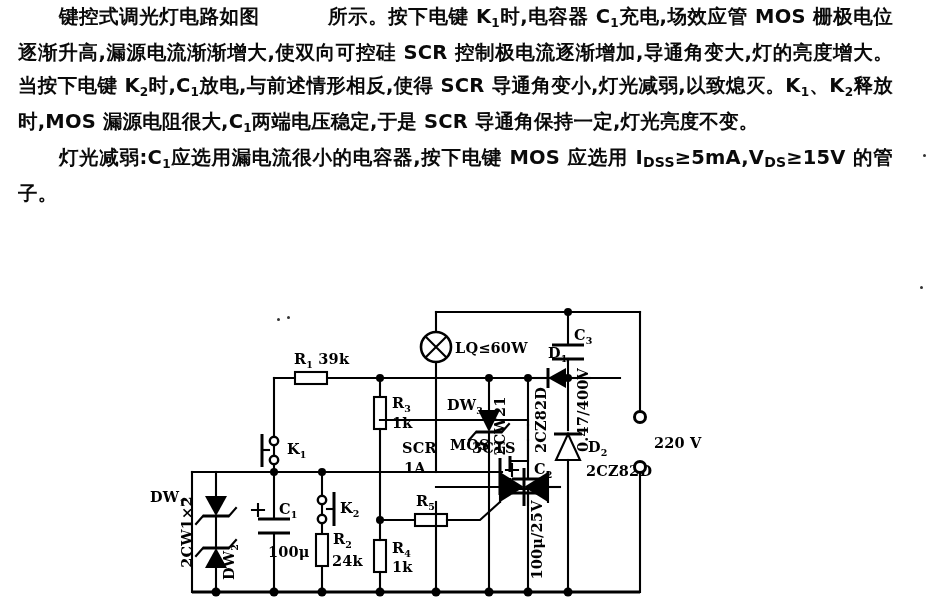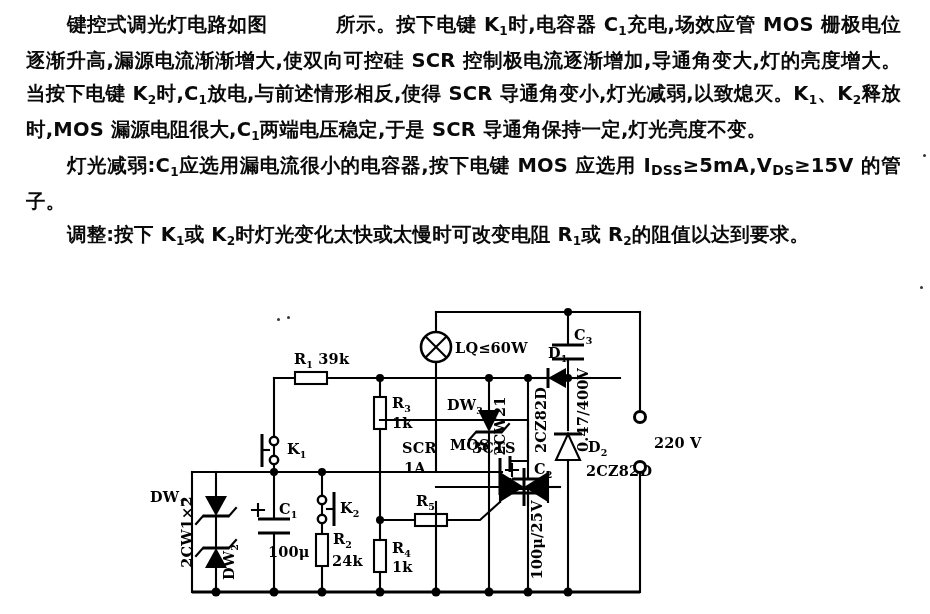--- a/index.html
+++ b/index.html
@@ -3,21 +3,21 @@
 <meta charset="utf-8">
 <style>
   html,body{margin:0;padding:0;background:#fff;}
   body{
     width:930px;height:614px;position:relative;overflow:hidden;
     font-family:"DejaVu Sans","Liberation Sans",sans-serif;
     color:#111;
   }
   #article{
     position:absolute;left:0;top:0;width:915px;
-    padding:8px;
+    padding:0;
   }
   .para{
     font-size:19.5px;
     line-height:33px;
     letter-spacing:0.2px;
     margin:0;
     padding:0 22px 0 18px;
     text-align:justify;
     color:#0a0a0a;
     font-weight:600;
@@ -44,21 +44,20 @@
     letter-spacing:0.2px;
   }
   .lbl-sub{font-size:9.5px;font-weight:700;}
 </style>
 </head>
 <body>
 
 <div id="article">
   <p class="para indent" id="p1-out"><span>键控式调光灯电路如图</span><span class="gap"></span><span>所示。按下电键 K</span><sub>1</sub><span>时,电容器 C</span><sub>1</sub><span>充电,场效应管 MOS 栅极电位逐渐升高,漏源电流渐渐增大,使双向可控硅 SCR 控制极电流逐渐增加,导通角变大,灯的亮度增大。当按下电键 K</span><sub>2</sub><span>时,C</span><sub>1</sub><span>放电,与前述情形相反,使得 SCR 导通角变小,灯光减弱,以致熄灭。K</span><sub>1</sub><span>、K</span><sub>2</sub><span>释放时,MOS 漏源电阻很大,C</span><sub>1</sub><span>两端电压稳定,于是 SCR 导通角保持一定,灯光亮度不变。</span></p>
   <p class="para indent" id="p2-out"><span>灯光减弱:C</span><sub>1</sub><span>应选用漏电流很小的电容器,按下电键 MOS 应选用 I</span><span class="sc">DSS</span><span>≥5mA,V</span><span class="sc">DS</span><span>≥15V 的管子。</span></p>
-  <p class="para indent" id="p3-out"><span>调整:按下 K</span><sub>1</sub><span>或 K</span><sub>2</sub><span>时灯光变化太快或太慢时可改变电阻 R</span><sub>1</sub><span>或 R</span><sub>2</sub><span>的阻值以达到要求。</span></p>
 </div>
 
 <div class="dot-art" style="left:277px;top:318px;"></div>
 <div class="dot-art" style="left:287px;top:316px;"></div>
 <div class="dot-art" style="left:923px;top:154px;"></div>
 <div class="dot-art" style="left:920px;top:286px;"></div>
 
 <div id="figure">
 <svg width="930" height="314" viewBox="0 0 930 314" xmlns="http://www.w3.org/2000/svg">
 

